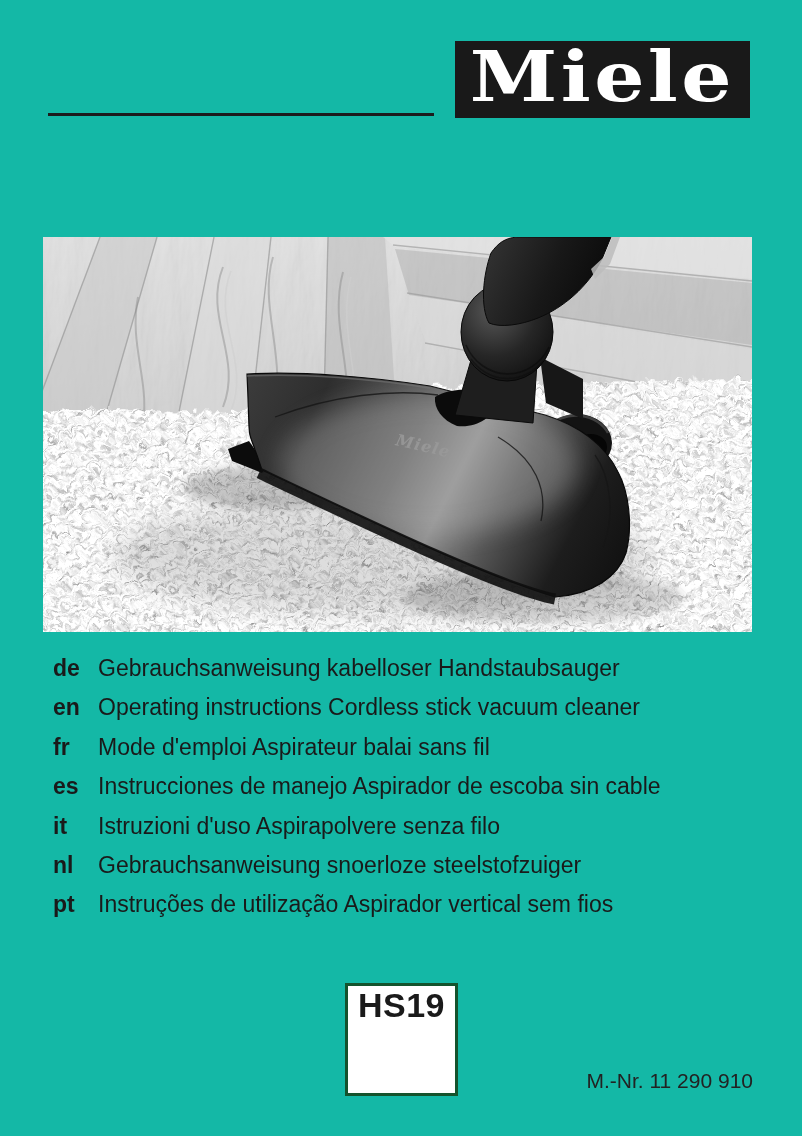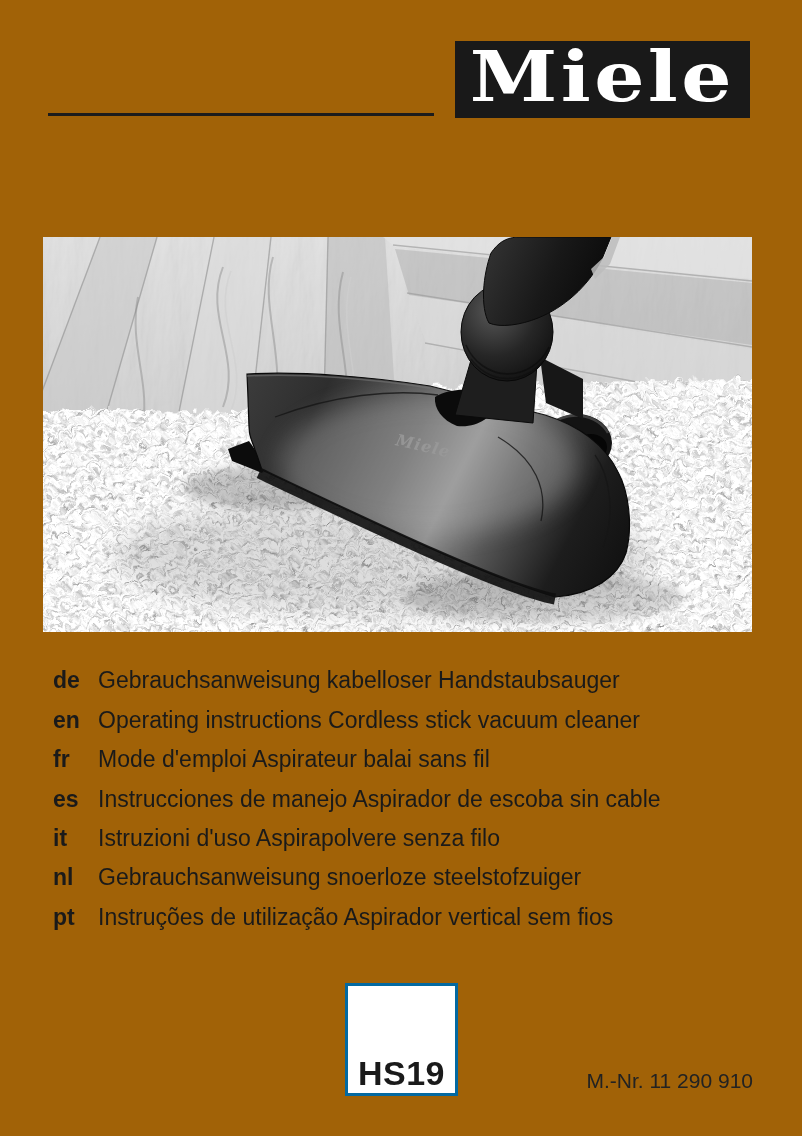--- a/index.html
+++ b/index.html
@@ -1,31 +1,31 @@
 <!DOCTYPE html>
 <html><head>
 <meta charset="utf-8">
 <style>
   html,body{margin:0;padding:0;background:#fff;}
-  .page{position:relative;width:802px;height:1136px;background:#a16207;overflow:hidden;
+  .page{position:relative;width:802px;height:1136px;background:#14b8a6;overflow:hidden;
         font-family:"Liberation Sans", sans-serif;color:#1a1a1a;}
   .logo-box{position:absolute;left:455px;top:41px;width:295px;height:77px;background:#191919;
             display:flex;align-items:center;justify-content:center;}
   .logo-text{font-family:"DejaVu Serif", serif;font-weight:bold;color:#ffffff;font-size:70px;
              letter-spacing:3px;transform:scaleX(1.13);transform-origin:center;line-height:1;
              padding-bottom:6px;}
   .rule{position:absolute;left:48px;top:113px;width:386px;height:3px;background:#1c1c1c;}
   .photo{position:absolute;left:43px;top:237px;width:709px;height:395px;}
   .photo svg{display:block;}
   .langs{position:absolute;left:53px;top:655px;}
-  .lang-row{display:flex;align-items:flex-end;height:39.4px;font-size:23px;}
+  .lang-row{display:flex;align-items:flex-start;height:39.4px;font-size:23px;}
   .lang-code{font-weight:bold;width:45px;flex:0 0 45px;}
   .lang-title{white-space:nowrap;}
-  .model-box{position:absolute;left:345px;top:983px;width:107px;height:107px;border:3px solid #0369a1;
-             display:flex;align-items:flex-end;justify-content:center;background:#fff;}
+  .model-box{position:absolute;left:345px;top:983px;width:107px;height:107px;border:3px solid #14532d;
+             display:flex;align-items:flex-start;justify-content:center;background:#fff;}
   .model-label{font-weight:bold;font-size:34px;letter-spacing:0.5px;}
   .mnr{position:absolute;right:49px;top:1069px;font-size:21px;color:#222;}
 </style>
 </head>
 <body>
 
 <div class="page">
 
   <div class="logo-box">
     <span class="logo-text">Miele</span>

